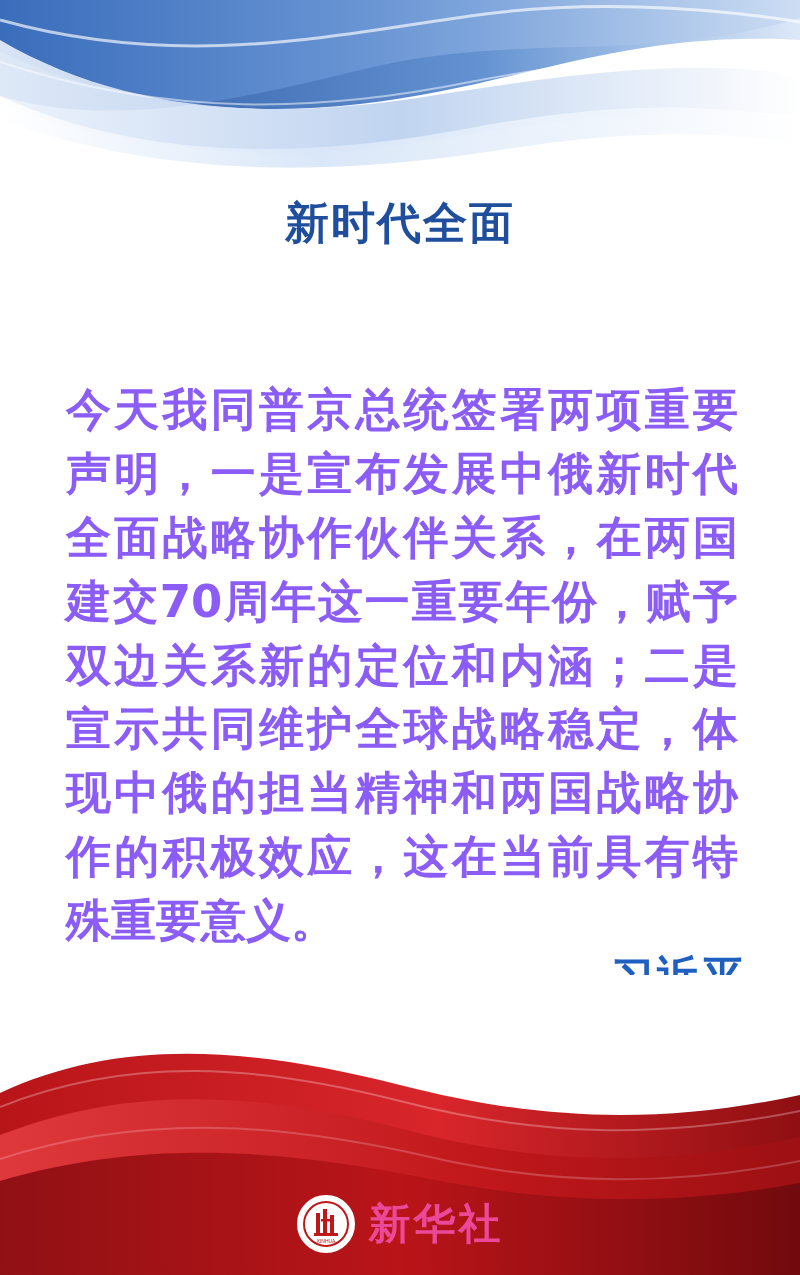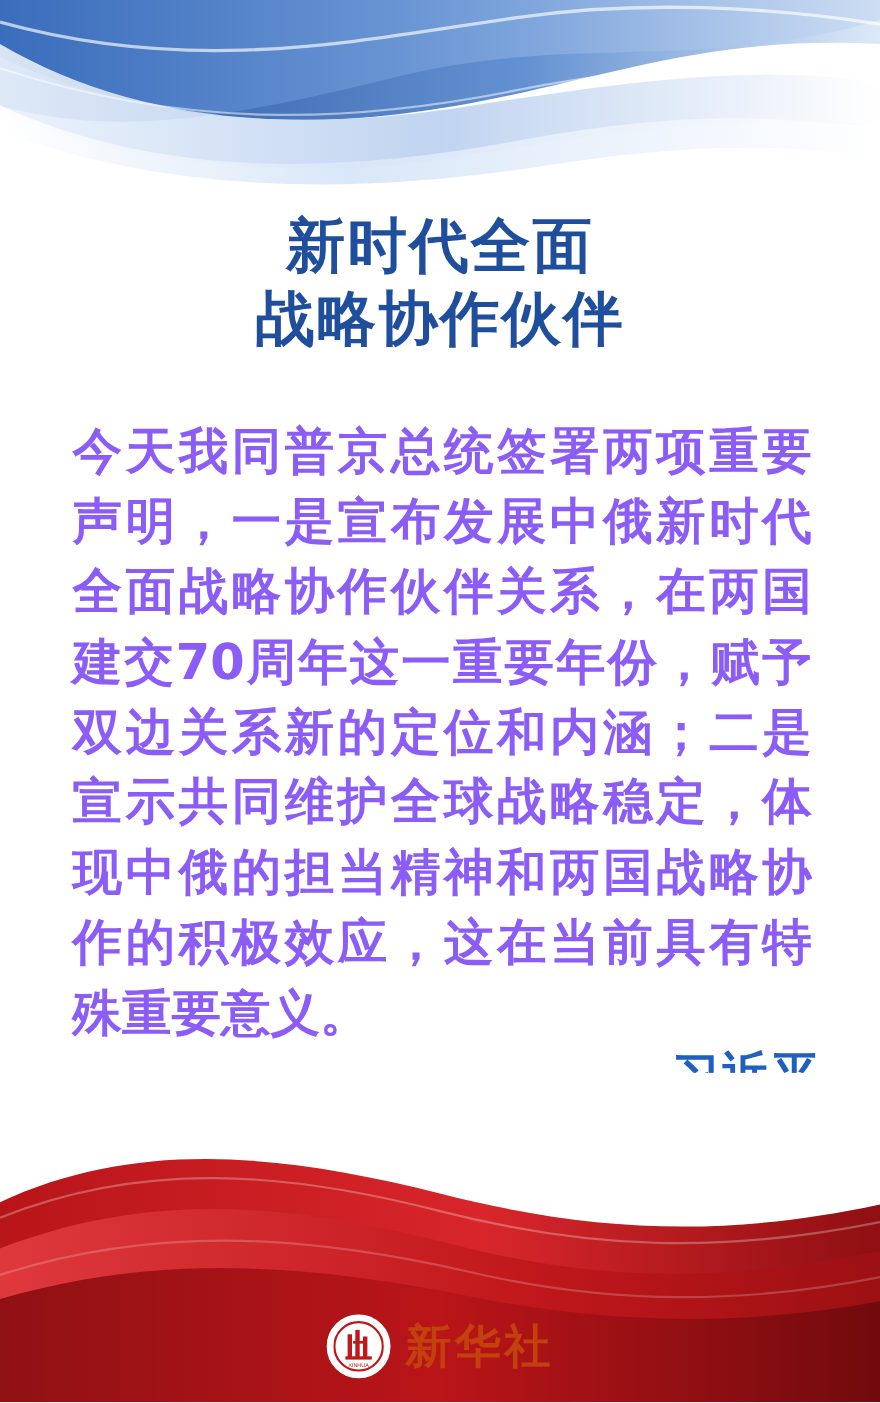--- a/index.html
+++ b/index.html
@@ -32,26 +32,26 @@
 
   
   .title-block {
     position: absolute;
     top: 196px;
     left: 0;
     width: 800px;
     text-align: center;
   }
   .title-line {
-    font-size: 54px;
+    font-size: 44px;
     font-weight: bold;
     color: #1f4e9c;
     letter-spacing: 2px;
     line-height: 1.23;
-    font-family: Liberation Mono, monospace;
+    font-family: Liberation Sans, sans-serif;
   }
 
   
   .quote {
     position: absolute;
     top: 378px;
     left: 66px;
     width: 672px;
     font-size: 45px;
     line-height: 1.42;
@@ -129,21 +129,21 @@
   .logo-mark .inner {
     position: absolute;
     inset: 3px;
     border-radius: 50%;
     background: #ffffff;
   }
   .logo-mark svg { position: relative; }
   .logo-text {
     font-size: 42px;
     font-weight: bold;
-    color: #c2410c;
+    color: #ec4899;
     letter-spacing: 3px;
     font-family: "DejaVu Serif", "Liberation Serif", serif;
   }
 </style>
 </head>
 <body>
 
 <div class="poster">
 
   <div class="top-art">
@@ -176,21 +176,20 @@
       <path d="M0,40 C130,116 280,120 430,96 C580,72 700,58 800,76 L800,116 C690,104 560,118 420,142 C280,166 120,150 0,104 Z" fill="url(#g3)" opacity="0.9"></path>
       <path d="M0,96 C140,160 300,160 470,128 C620,100 720,104 800,120 L800,150 C700,136 600,140 470,166 C320,196 140,190 0,150 Z" fill="url(#g4)" opacity="0.95"></path>
       <path d="M0,120 C160,176 320,178 500,150 C640,128 730,132 800,144 L800,200 L0,200 Z" fill="#ffffff"></path>
       <path d="M0,20 C180,70 330,36 470,16 C580,0 700,6 800,22" fill="none" stroke="#ffffff" stroke-width="3" opacity="0.65"></path>
       <path d="M0,62 C170,118 320,112 470,82 C600,56 710,56 800,70" fill="none" stroke="#ffffff" stroke-width="2" opacity="0.5"></path>
     </svg>
   </div>
 
   <div class="title-block">
     <div class="title-line">新时代全面</div>
-    <div class="title-line">战略协作伙伴</div>
   </div>
 
   <div class="quote">今天我同普京总统签署两项重要声明，一是宣布发展中俄新时代全面战略协作伙伴关系，在两国建交70周年这一重要年份，赋予双边关系新的定位和内涵；二是宣示共同维护全球战略稳定，体现中俄的担当精神和两国战略协作的积极效应，这在当前具有特殊重要意义。</div>
 
   <div class="author">——习近平</div>
 
   <div class="meta">
     <div class="meta-line">同俄罗斯总统普京举行会谈</div>
     <div class="meta-line">2019年6月5日 莫斯科</div>
   </div>

